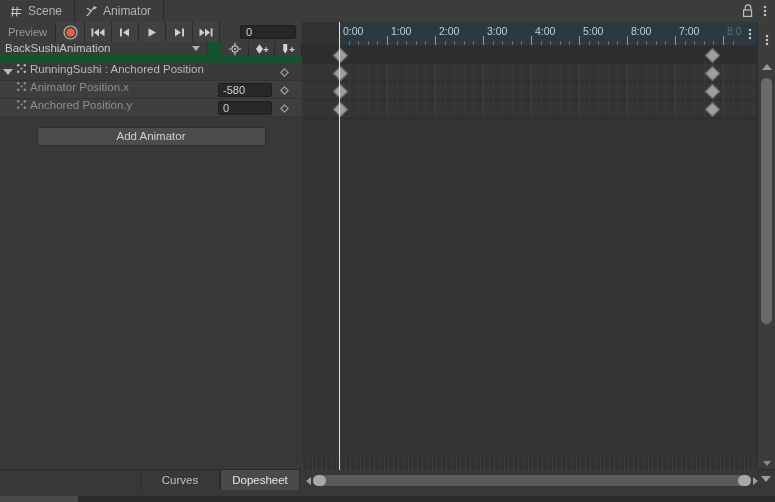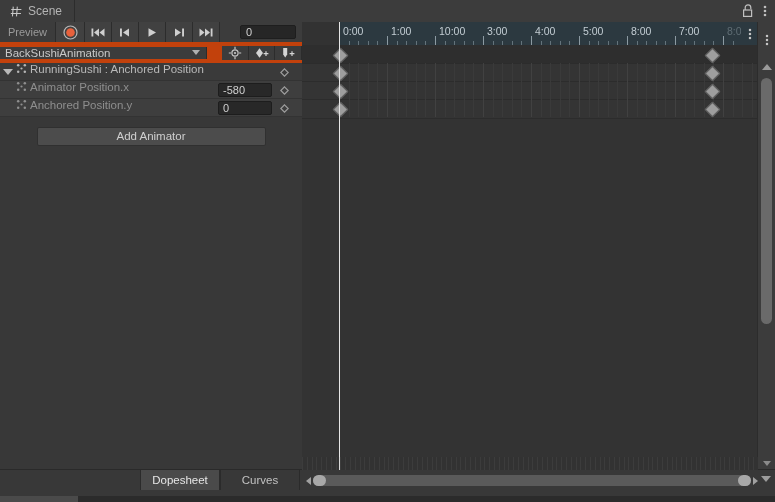--- a/index.html
+++ b/index.html
@@ -109,23 +109,23 @@
     width: 472px;
     background: #3c3c3c;
     border-left: 1px solid #2c2c2c;
   }
 
   
   .toolbar2 {
     position: absolute;
     left: 0; top: 42px;
     width: 302px; height: 21px;
-    background: #c2410c;
-    display: flex;
-    align-items: center;
+    background: #14532d;
+    display: flex;
+    align-items: flex-start;
     border-bottom: 1px solid #2a2a2a;
   }
   .clip-dd {
     width: 210px;
     display: flex;
     align-items: center;
     justify-content: space-between;
     padding: 0 6px 0 5px;
     background: #3c3c3c;
     color: #c8c8c8;
@@ -436,20 +436,30 @@
     <div class="tab">
       <svg class="tab-icon" viewBox="0 0 16 16">
         <g stroke="#c8c8c8" stroke-width="1.3" fill="none">
           <path d="M4 2 L3 14 M9 2 L8 14 M1.5 5.5 L14 5.5 M1 10.5 L13.5 10.5"></path>
         </g>
       </svg>
       <span>Scene</span>
     </div>
 
 
+    <div class="tab">
+      <svg class="tab-icon" viewBox="0 0 16 16">
+        <g stroke="#c8c8c8" stroke-width="1.3" fill="none">
+          <path d="M2 13 C6 13 7 3 13 3"></path>
+          <path d="M2 4 C5 4 6 7 8 8"></path>
+          <path d="M10 2 L13.5 3 L10.5 5.5"></path>
+        </g>
+      </svg>
+      <span>Animator</span>
+    </div>
 
     <div class="tabbar-spacer"></div>
 
     <div class="tabbar-right">
       <svg width="12" height="14" viewBox="0 0 12 14">
         <path d="M3.2 6 L3.2 3.6 A2.8 2.8 0 0 1 8.8 3.6 L8.8 5" fill="none" stroke="#c0c0c0" stroke-width="1.2"></path>
         <rect x="1.6" y="6" width="8" height="6.4" fill="none" stroke="#c0c0c0" stroke-width="1.2"></rect>
       </svg>
       <svg width="4" height="14" viewBox="0 0 4 14">
         <circle cx="2" cy="3" r="1.3" fill="#c0c0c0"></circle>
@@ -626,21 +636,21 @@
         <div class="tick minor" style="left: 56.2px;"></div>
         <div class="tick minor" style="left: 65.8px;"></div>
         <div class="tick minor" style="left: 75.4px;"></div>
         <div class="tick major" style="left: 85px;"></div>
         <div class="tick-label" style="left: 89px;">1:00</div>
         <div class="tick minor" style="left: 94.6px;"></div>
         <div class="tick minor" style="left: 104.2px;"></div>
         <div class="tick minor" style="left: 113.8px;"></div>
         <div class="tick minor" style="left: 123.4px;"></div>
         <div class="tick major" style="left: 133px;"></div>
-        <div class="tick-label" style="left: 137px;">10:00</div>
+        <div class="tick-label" style="left: 137px;">2:00</div>
         <div class="tick minor" style="left: 142.6px;"></div>
         <div class="tick minor" style="left: 152.2px;"></div>
         <div class="tick minor" style="left: 161.8px;"></div>
         <div class="tick minor" style="left: 171.4px;"></div>
         <div class="tick major" style="left: 181px;"></div>
         <div class="tick-label" style="left: 185px;">3:00</div>
         <div class="tick minor" style="left: 190.6px;"></div>
         <div class="tick minor" style="left: 200.2px;"></div>
         <div class="tick minor" style="left: 209.8px;"></div>
         <div class="tick minor" style="left: 219.4px;"></div>
@@ -861,25 +871,25 @@
           <div class="mm-tick" style="left: 432px;"></div>
           <div class="mm-tick" style="left: 436.8px;"></div>
           <div class="mm-tick" style="left: 441.6px;"></div>
           <div class="mm-tick" style="left: 446.4px;"></div>
           <div class="mm-tick" style="left: 451.2px;"></div>
         </div>
       <div class="mm-playhead" style="left:37px;"></div>
     </div>
 
     <div class="mode-tabs">
+      <div class="mode-tab">
+        <span>Curves</span>
+      </div>
       <div class="mode-tab active">
         <span>Dopesheet</span>
-      </div>
-      <div class="mode-tab">
-        <span>Curves</span>
       </div>
     </div>
 
     <div class="hscroll">
       <span class="hs-arrow-l"></span>
       <div class="hs-track">
         <span class="hs-cap-l"></span>
         <span class="hs-cap-r"></span>
       </div>
       <span class="hs-arrow-r"></span>

